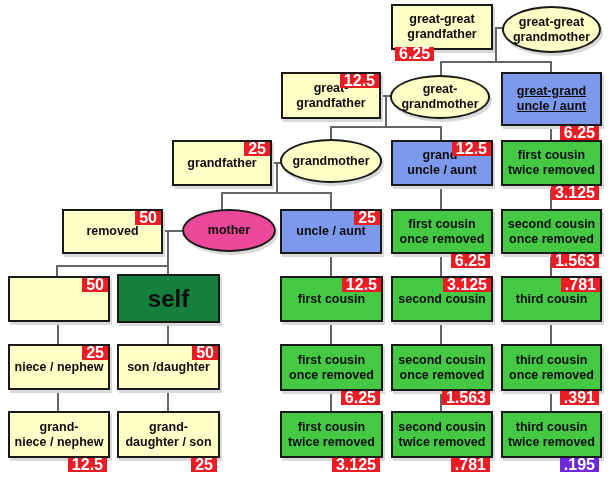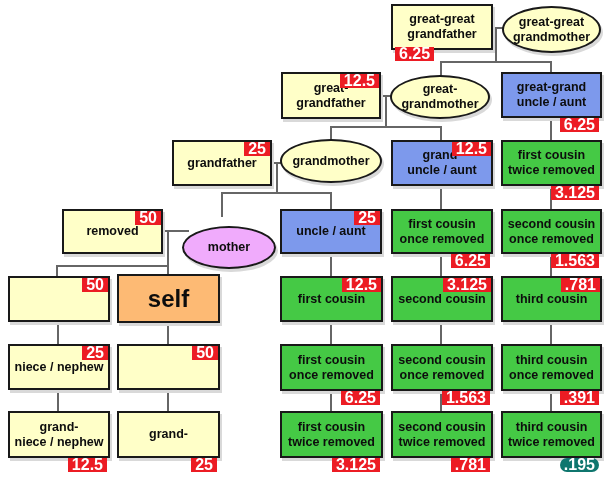--- a/index.html
+++ b/index.html
@@ -80,21 +80,21 @@
     </div>
     <div class="node rect" data-name="node-great-grandfather" style="left: 281px; top: 72px; width: 100px; height: 47px; background: rgb(255, 255, 200); border-color: rgb(25, 25, 25);">
       <span data-name="node-label-line">great-</span>
       <span data-name="node-label-line">grandfather</span>
       <div class="badge tr" data-name="share-percent-badge" style="background: rgb(236, 28, 36);">12.5</div>
     </div>
     <div class="node ellipse" data-name="node-great-grandmother" style="left: 390px; top: 75px; width: 100px; height: 44px; background: rgb(255, 255, 200); border-color: rgb(25, 25, 25);">
       <span data-name="node-label-line">great-</span>
       <span data-name="node-label-line">grandmother</span>
     </div>
-    <div class="node rect" data-name="node-great-grand-uncle-aunt" style="left: 501px; top: 72px; width: 101px; height: 46px; background: rgb(125, 153, 236); border-color: rgb(25, 25, 25);">
+    <div class="node rect" data-name="node-great-grand-uncle-aunt" style="left: 501px; top: 72px; width: 101px; height: 54px; background: rgb(125, 153, 236); border-color: rgb(25, 25, 25); text-decoration: underline;">
       <span data-name="node-label-line">great-grand</span>
       <span data-name="node-label-line">uncle / aunt</span>
       <div class="badge br" data-name="share-percent-badge" style="background: rgb(236, 28, 36);">6.25</div>
     </div>
     <div class="node rect" data-name="node-grandfather" style="left: 172px; top: 140px; width: 100px; height: 46px; background: rgb(255, 255, 200); border-color: rgb(25, 25, 25);">
       <span data-name="node-label-line">grandfather</span>
       <div class="badge tr" data-name="share-percent-badge" style="background: rgb(236, 28, 36);">25</div>
     </div>
     <div class="node ellipse" data-name="node-grandmother" style="left: 280px; top: 139px; width: 102px; height: 44px; background: rgb(255, 255, 200); border-color: rgb(25, 25, 25);">
       <span data-name="node-label-line">grandmother</span>
@@ -106,60 +106,61 @@
     </div>
     <div class="node rect" data-name="node-first-cousin-twice-removed-upper" style="left: 501px; top: 140px; width: 101px; height: 46px; background: rgb(69, 201, 69); border-color: rgb(25, 25, 25);">
       <span data-name="node-label-line">first cousin</span>
       <span data-name="node-label-line">twice removed</span>
       <div class="badge br" data-name="share-percent-badge" style="background: rgb(236, 28, 36);">3.125</div>
     </div>
     <div class="node rect" data-name="node-father" style="left: 62px; top: 209px; width: 101px; height: 45px; background: rgb(255, 255, 200); border-color: rgb(25, 25, 25);">
       <span data-name="node-label-line">removed</span>
       <div class="badge tr" data-name="share-percent-badge" style="background: rgb(236, 28, 36);">50</div>
     </div>
-    <div class="node ellipse" data-name="node-mother" style="left: 182px; top: 226px; width: 94px; height: 43px; background: #f0abfc; border-color: rgb(25, 25, 25);">
+    <div class="node ellipse" data-name="node-mother" style="left: 182px; top: 209px; width: 94px; height: 43px; background: #ec4899; border-color: rgb(25, 25, 25);">
       <span data-name="node-label-line">mother</span>
     </div>
     <div class="node rect" data-name="node-uncle-aunt" style="left: 280px; top: 209px; width: 102px; height: 45px; background: rgb(125, 153, 236); border-color: rgb(25, 25, 25);">
       <span data-name="node-label-line">uncle / aunt</span>
       <div class="badge tr" data-name="share-percent-badge" style="background: rgb(236, 28, 36);">25</div>
     </div>
     <div class="node rect" data-name="node-first-cousin-once-removed-upper" style="left: 391px; top: 209px; width: 102px; height: 45px; background: rgb(69, 201, 69); border-color: rgb(25, 25, 25);">
       <span data-name="node-label-line">first cousin</span>
       <span data-name="node-label-line">once removed</span>
       <div class="badge br" data-name="share-percent-badge" style="background: rgb(236, 28, 36);">6.25</div>
     </div>
     <div class="node rect" data-name="node-second-cousin-once-removed-upper" style="left: 501px; top: 209px; width: 101px; height: 45px; background: rgb(69, 201, 69); border-color: rgb(25, 25, 25);">
       <span data-name="node-label-line">second cousin</span>
       <span data-name="node-label-line">once removed</span>
       <div class="badge br" data-name="share-percent-badge" style="background: rgb(236, 28, 36);">1.563</div>
     </div>
     <div class="node rect" data-name="node-brother-sister" style="left: 8px; top: 276px; width: 102px; height: 46px; background: rgb(255, 255, 200); border-color: rgb(25, 25, 25);">
       <div class="badge tr" data-name="share-percent-badge" style="background: rgb(236, 28, 36);">50</div>
     </div>
-    <div class="node rect self-node" data-name="node-self" style="left: 117px; top: 274px; width: 103px; height: 49px; background: #fdba74; border-color: rgb(25, 25, 25);">
+    <div class="node rect self-node" data-name="node-self" style="left: 117px; top: 274px; width: 103px; height: 49px; background: #15803d; border-color: rgb(25, 25, 25);">
       <span data-name="node-label-line">self</span>
     </div>
     <div class="node rect" data-name="node-first-cousin" style="left: 280px; top: 276px; width: 103px; height: 46px; background: rgb(69, 201, 69); border-color: rgb(25, 25, 25);">
       <span data-name="node-label-line">first cousin</span>
       <div class="badge tr" data-name="share-percent-badge" style="background: rgb(236, 28, 36);">12.5</div>
     </div>
     <div class="node rect" data-name="node-second-cousin" style="left: 391px; top: 276px; width: 102px; height: 46px; background: rgb(69, 201, 69); border-color: rgb(25, 25, 25);">
       <span data-name="node-label-line">second cousin</span>
       <div class="badge tr" data-name="share-percent-badge" style="background: rgb(236, 28, 36);">3.125</div>
     </div>
     <div class="node rect" data-name="node-third-cousin" style="left: 501px; top: 276px; width: 101px; height: 46px; background: rgb(69, 201, 69); border-color: rgb(25, 25, 25);">
       <span data-name="node-label-line">third cousin</span>
       <div class="badge tr" data-name="share-percent-badge" style="background: rgb(236, 28, 36);">.781</div>
     </div>
     <div class="node rect" data-name="node-niece-nephew" style="left: 8px; top: 344px; width: 102px; height: 46px; background: rgb(255, 255, 200); border-color: rgb(25, 25, 25);">
       <span data-name="node-label-line">niece / nephew</span>
       <div class="badge tr" data-name="share-percent-badge" style="background: rgb(236, 28, 36);">25</div>
     </div>
     <div class="node rect" data-name="node-son-daughter" style="left: 117px; top: 344px; width: 103px; height: 46px; background: rgb(255, 255, 200); border-color: rgb(25, 25, 25);">
+      <span data-name="node-label-line">son /daughter</span>
       <div class="badge tr" data-name="share-percent-badge" style="background: rgb(236, 28, 36);">50</div>
     </div>
     <div class="node rect" data-name="node-first-cousin-once-removed" style="left: 280px; top: 344px; width: 103px; height: 47px; background: rgb(69, 201, 69); border-color: rgb(25, 25, 25);">
       <span data-name="node-label-line">first cousin</span>
       <span data-name="node-label-line">once removed</span>
       <div class="badge br" data-name="share-percent-badge" style="background: rgb(236, 28, 36);">6.25</div>
     </div>
     <div class="node rect" data-name="node-second-cousin-once-removed" style="left: 391px; top: 344px; width: 102px; height: 47px; background: rgb(69, 201, 69); border-color: rgb(25, 25, 25);">
       <span data-name="node-label-line">second cousin</span>
       <span data-name="node-label-line">once removed</span>
@@ -170,30 +171,31 @@
       <span data-name="node-label-line">once removed</span>
       <div class="badge br" data-name="share-percent-badge" style="background: rgb(236, 28, 36);">.391</div>
     </div>
     <div class="node rect" data-name="node-grand-niece-nephew" style="left: 8px; top: 411px; width: 102px; height: 47px; background: rgb(255, 255, 200); border-color: rgb(25, 25, 25);">
       <span data-name="node-label-line">grand-</span>
       <span data-name="node-label-line">niece / nephew</span>
       <div class="badge br" data-name="share-percent-badge" style="background: rgb(236, 28, 36);">12.5</div>
     </div>
     <div class="node rect" data-name="node-grand-daughter-son" style="left: 117px; top: 411px; width: 103px; height: 47px; background: rgb(255, 255, 200); border-color: rgb(25, 25, 25);">
       <span data-name="node-label-line">grand-</span>
+      <span data-name="node-label-line">daughter / son</span>
       <div class="badge br" data-name="share-percent-badge" style="background: rgb(236, 28, 36);">25</div>
     </div>
     <div class="node rect" data-name="node-first-cousin-twice-removed" style="left: 280px; top: 411px; width: 103px; height: 47px; background: rgb(69, 201, 69); border-color: rgb(25, 25, 25);">
       <span data-name="node-label-line">first cousin</span>
       <span data-name="node-label-line">twice removed</span>
       <div class="badge br" data-name="share-percent-badge" style="background: rgb(236, 28, 36);">3.125</div>
     </div>
     <div class="node rect" data-name="node-second-cousin-twice-removed" style="left: 391px; top: 411px; width: 102px; height: 47px; background: rgb(69, 201, 69); border-color: rgb(25, 25, 25);">
       <span data-name="node-label-line">second cousin</span>
       <span data-name="node-label-line">twice removed</span>
       <div class="badge br" data-name="share-percent-badge" style="background: rgb(236, 28, 36);">.781</div>
     </div>
     <div class="node rect" data-name="node-third-cousin-twice-removed" style="left: 501px; top: 411px; width: 101px; height: 47px; background: rgb(69, 201, 69); border-color: rgb(25, 25, 25);">
       <span data-name="node-label-line">third cousin</span>
       <span data-name="node-label-line">twice removed</span>
-      <div class="badge br" data-name="share-percent-badge" style="background: #0f766e; border-radius: 7px;">.195</div>
+      <div class="badge br" data-name="share-percent-badge" style="background: #6d28d9;">.195</div>
     </div>
   </div>
 
 </body></html>

